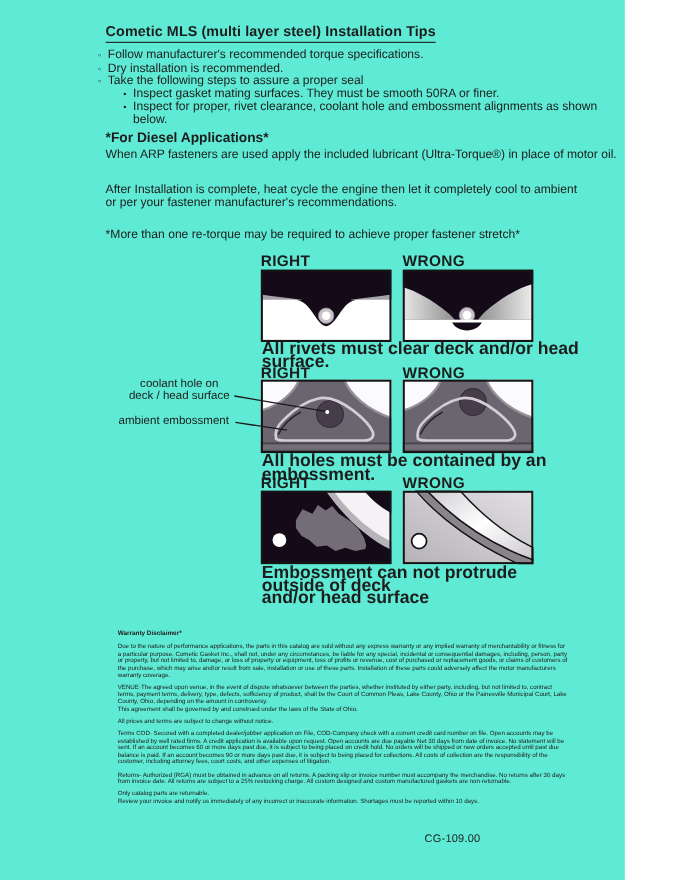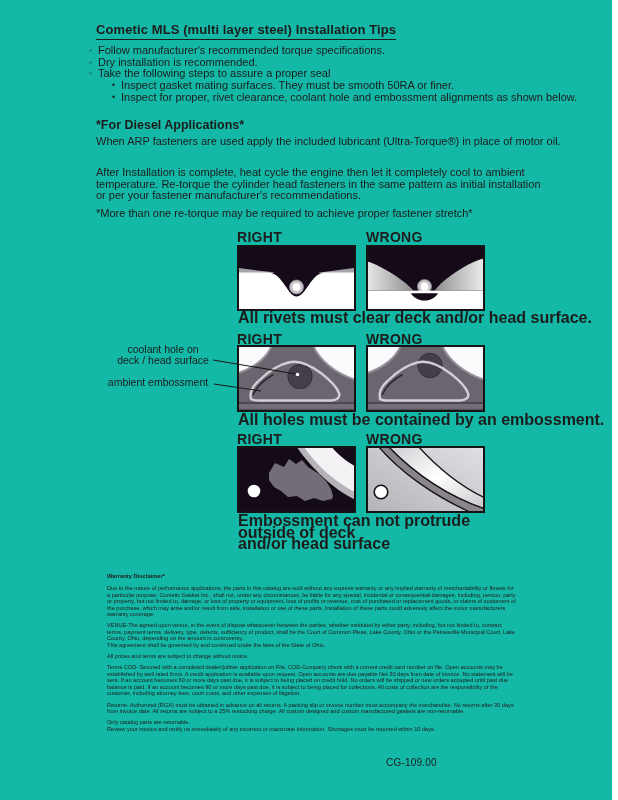--- a/index.html
+++ b/index.html
@@ -1,17 +1,17 @@
 <!DOCTYPE html>
 <html><head>
 <meta charset="utf-8">
 <style>
   html,body{margin:0;padding:0;background:#ffffff;}
-  .page{position:relative;width:568px;height:800px;background:#14b8a6;overflow:hidden;
-        font-family:"Liberation Sans", sans-serif;color:#1c1c1c;padding-left:44px;}
+  .page{position:relative;width:568px;height:800px;background:#5eead4;overflow:hidden;
+        font-family:"Liberation Sans", sans-serif;color:#1c1c1c;}
   .abs{position:absolute;}
   .title{font-weight:bold;font-size:13px;letter-spacing:.1px;border-bottom:1.5px solid #1d1d1d;padding-bottom:1.5px;display:inline-block;}
   .bullets{font-size:11px;}
   .b-item{display:flex;line-height:11.7px;}
   .b-marker{width:9px;flex:0 0 9px;font-size:8.5px;}
   .sub{padding-left:23px;}
   .h2{font-size:12.5px;font-weight:bold;}
   .para{font-size:11px;line-height:11.7px;}
   .dlabel{font-size:14px;font-weight:bold;width:119px;letter-spacing:.3px;}
   .caption{font-size:16px;font-weight:bold;line-height:11.5px;}
@@ -56,21 +56,20 @@
   </div>
 
   <div class="abs h2" style="left:96px;top:118px;">*For Diesel Applications*</div>
 
   <div class="abs para" style="left:96px;top:136px;">
     <div>When ARP fasteners are used apply the included lubricant (Ultra-Torque®) in place of motor oil.</div>
   </div>
 
   <div class="abs para" style="left:96px;top:167px;">
     <div>After Installation is complete, heat cycle the engine then let it completely cool to ambient</div>
-    <div>temperature. Re-torque the cylinder head fasteners in the same pattern as initial installation</div>
     <div>or per your fastener manufacturer's recommendations.</div>
   </div>
 
   <div class="abs para" style="left:96px;top:208px;">*More than one re-torque may be required to achieve proper fastener stretch*</div>
 
   <div class="abs dlabel" style="left:237px;top:229px;">RIGHT</div>
   <div class="abs dlabel" style="left:366px;top:229px;">WRONG</div>
 
   <div class="abs" style="left:237px;top:245px;">
     <svg width="119" height="66" viewBox="0 0 119 66">

